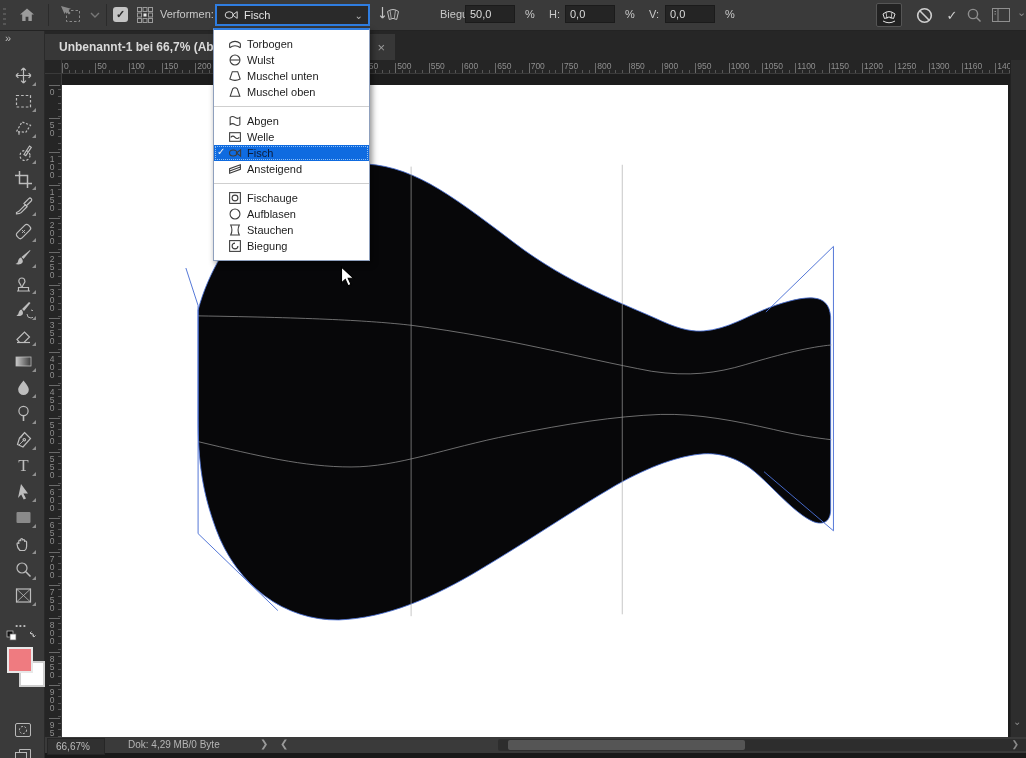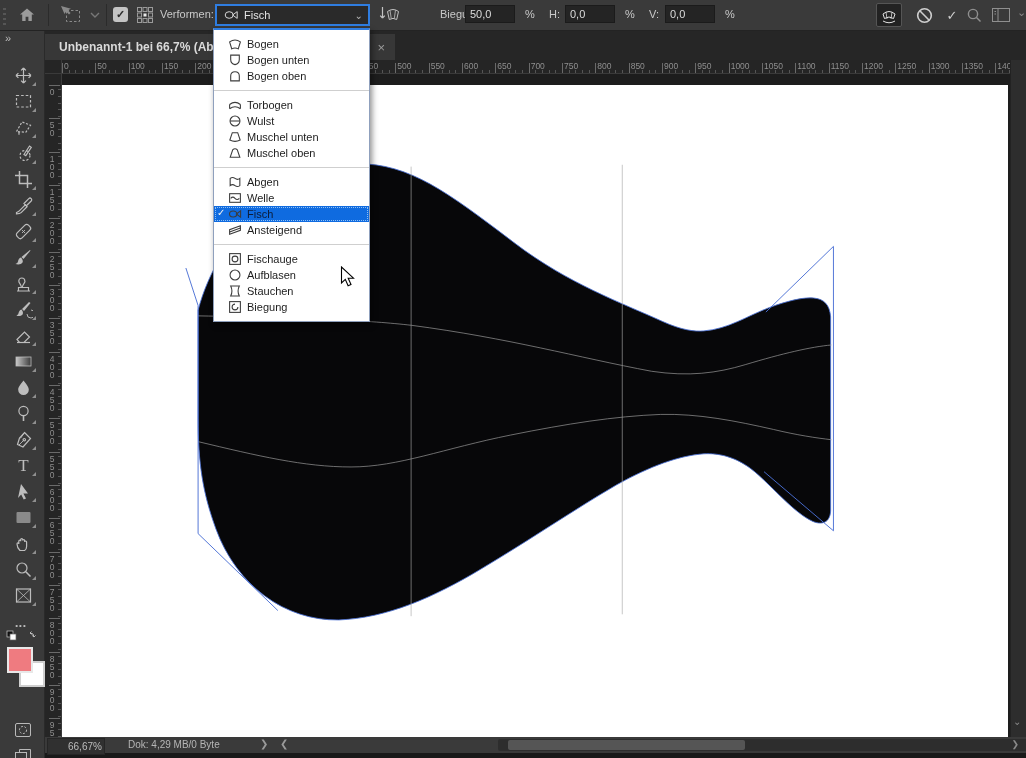--- a/index.html
+++ b/index.html
@@ -80,21 +80,21 @@
            color:#1c1c1c;padding-left:33px;white-space:nowrap;}
   .wm-item .wm-icon{position:absolute;left:14px;top:1px;width:14px;height:14px;}
   .wm-item .wm-check{position:absolute;left:3px;top:1px;font-size:10px;color:#f0f0f0;}
   .wm-item.selected{background:#0f6be0;color:#0c1c38;outline:1px dotted #8fc0f5;outline-offset:-2px;}
   .wm-item.plain{padding-left:33px;height:17px;}
 
   
   .status-bar{position:absolute;left:45px;top:737px;width:981px;height:16px;background:#3a3a3a;z-index:20;}
   .zoom-box{position:absolute;left:2px;top:1px;width:58px;height:17px;background:#303030;
             border:1px solid #262626;color:#bcbcbc;font-size:10px;display:flex;align-items:center;
-            padding-left:20px;box-sizing:border-box;}
+            padding-left:8px;box-sizing:border-box;}
   .doc-info{position:absolute;left:83px;top:2px;color:#b5b5b5;font-size:10px;}
   .sb-arrow{position:absolute;top:1px;color:#9a9a9a;font-size:10px;}
   .hscroll{position:absolute;left:453px;top:2px;width:553px;height:12px;background:#2d2d2d;border-radius:2px;}
   .hscroll .thumb{position:absolute;left:10px;top:1px;width:237px;height:10px;background:#555;border-radius:2px;}
   .hscroll .arr{position:absolute;right:32px;top:0;color:#8a8a8a;font-size:9px;}
   .bottom-strip{position:absolute;left:0;top:753px;width:1026px;height:5px;background:#191919;}
 
   
   .vscroll{position:absolute;left:1010px;top:60px;width:16px;height:677px;background:#2d2d2d;
            border-left:1px solid #222;box-sizing:border-box;z-index:15;}
@@ -384,21 +384,21 @@
           <span class="rl-h" style="left: 585.661px;">850</span>
           <span class="rl-h" style="left: 618.994px;">900</span>
           <span class="rl-h" style="left: 652.327px;">950</span>
           <span class="rl-h" style="left: 685.66px;">1000</span>
           <span class="rl-h" style="left: 718.993px; text-align: right;">1050</span>
           <span class="rl-h" style="left: 752.326px;">1100</span>
           <span class="rl-h" style="left: 785.659px;">1150</span>
           <span class="rl-h" style="left: 818.992px;">1200</span>
           <span class="rl-h" style="left: 852.325px;">1250</span>
           <span class="rl-h" style="left: 885.658px;">1300</span>
-          <span class="rl-h" style="left: 918.991px;">1350</span>
+          <span class="rl-h" style="left: 918.991px;">1160</span>
           <span class="rl-h" style="left: 952.324px;">1400</span>
         </div>
     </div>
     <div class="ruler-v">
       <div class="ticks"></div>
         <div id="vruler-labels">
           <span class="rl-v" style="top: 13px;">0</span>
           <span class="rl-v" style="top: 46.333px;">50</span>
           <span class="rl-v" style="top: 79.666px;">100</span>
           <span class="rl-v" style="top: 112.999px;">150</span>
@@ -458,40 +458,20 @@
         </g>
         <rect x="370.5" y="164.5" width="9" height="9" fill="#ffffff" stroke="#4a6fd4"></rect>
       </svg>
     </div>
   </div>
 
   <div class="warp-menu" id="warp-menu">
       <div class="wm-group">
         <div class="wm-item">
           <span class="wm-icon"><svg width="14" height="14" viewBox="0 0 13 13" fill="none" stroke="#3c3c3c" stroke-width="1">
-              <path d="M1.5 4.5Q6.5 1 11.5 4.5L9.5 11Q6.5 9.3 3.5 11Z"></path>
-            </svg></span>
-          <span>Bogen</span>
-        </div>
-        <div class="wm-item">
-          <span class="wm-icon"><svg width="14" height="14" viewBox="0 0 13 13" fill="none" stroke="#3c3c3c" stroke-width="1">
-              <path d="M2.5 2h8v4q0 4-4 4.8Q2.5 10 2.5 6Z"></path>
-            </svg></span>
-          <span>Bogen unten</span>
-        </div>
-        <div class="wm-item">
-          <span class="wm-icon"><svg width="14" height="14" viewBox="0 0 13 13" fill="none" stroke="#3c3c3c" stroke-width="1">
-              <path d="M2.5 11V6.5q0-4 4-4t4 4V11z"></path>
-            </svg></span>
-          <span>Bogen oben</span>
-        </div>
-      </div>
-      <div class="wm-group">
-        <div class="wm-item">
-          <span class="wm-icon"><svg width="14" height="14" viewBox="0 0 13 13" fill="none" stroke="#3c3c3c" stroke-width="1">
               <path d="M1.5 6Q6.5 2.2 11.5 6M1.5 10Q6.5 6.2 11.5 10M1.5 6v4M11.5 6v4"></path>
             </svg></span>
           <span>Torbogen</span>
         </div>
         <div class="wm-item">
           <span class="wm-icon"><svg width="14" height="14" viewBox="0 0 13 13" fill="none" stroke="#3c3c3c" stroke-width="1">
               <circle cx="6.5" cy="6.5" r="4.6"></circle>
               <path d="M1.9 6.5h9.2"></path>
             </svg></span>
           <span>Wulst</span>

